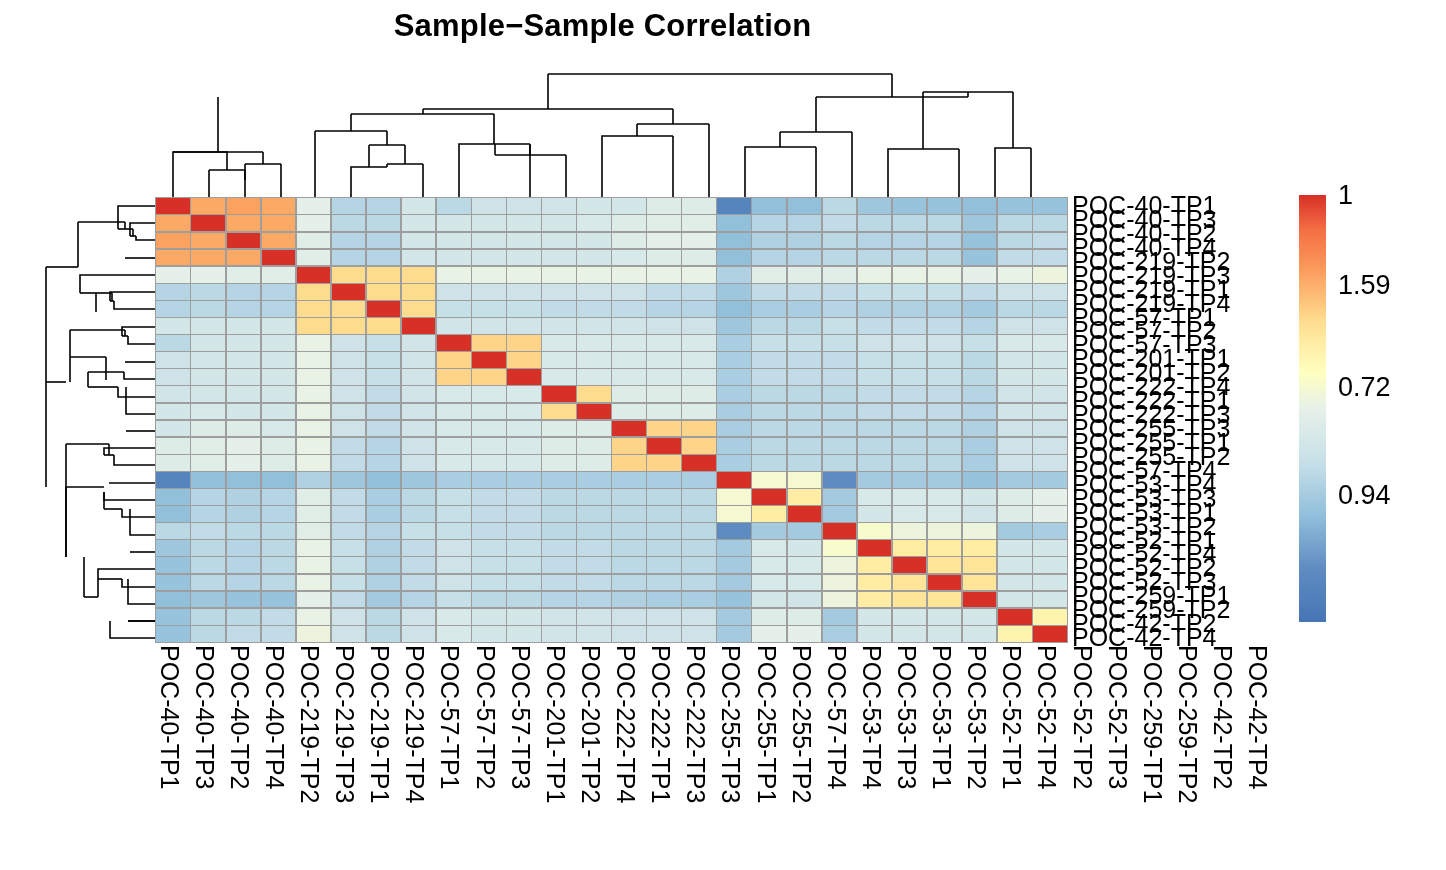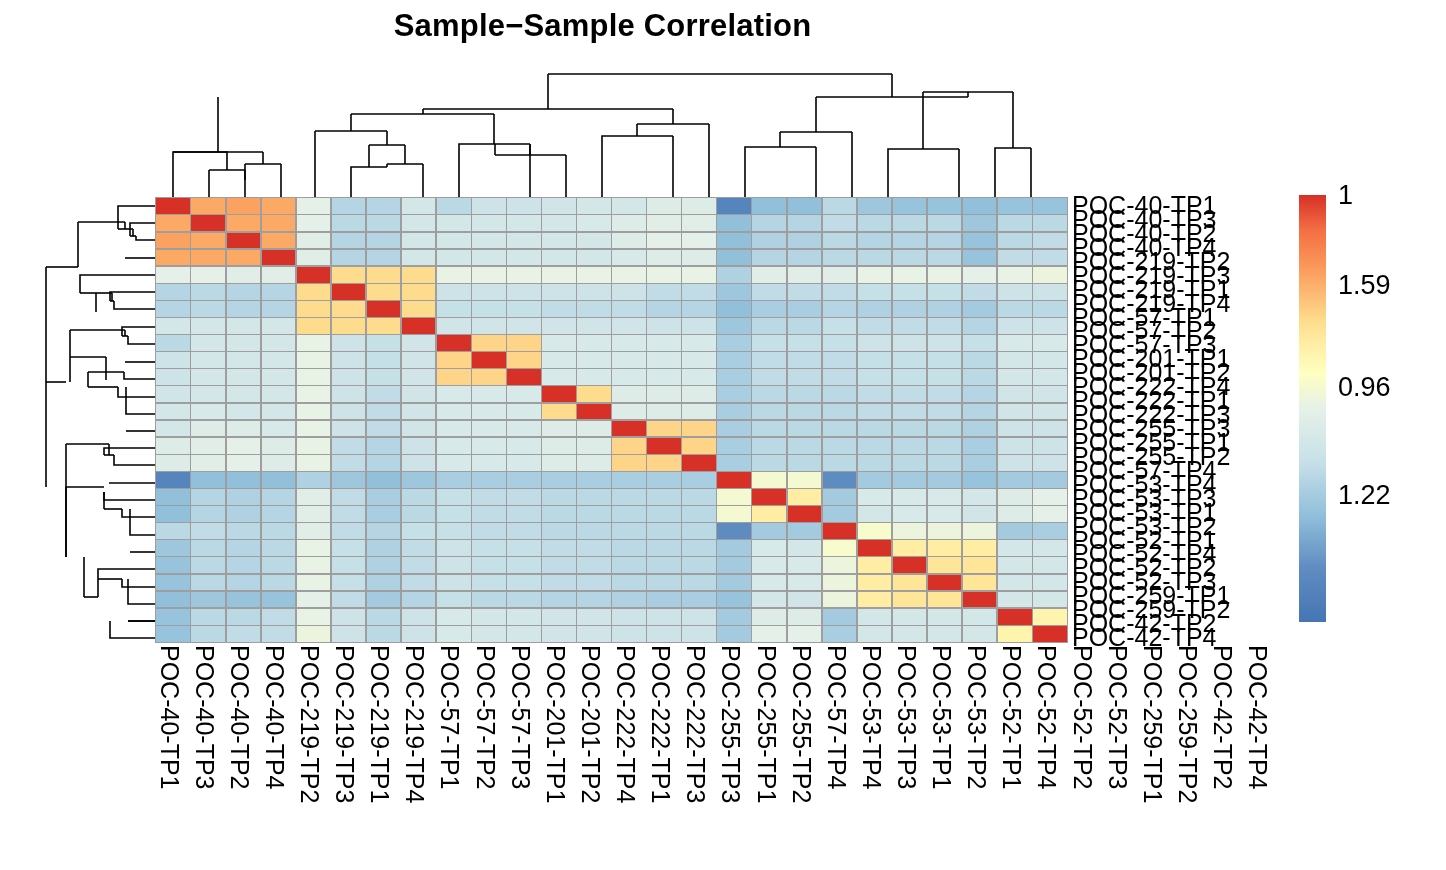--- a/index.html
+++ b/index.html
@@ -935,14 +935,14 @@
     <div class="row-lab" style="top: 372.312px;">POC-52-TP3</div>
     <div class="row-lab" style="top: 386.25px;">POC-259-TP1</div>
     <div class="row-lab" style="top: 400.188px;">POC-259-TP2</div>
     <div class="row-lab" style="top: 414.125px;">POC-42-TP2</div>
     <div class="row-lab" style="top: 428.062px;">POC-42-TP4</div>
   </div>
 
 <div id="legend-bar" style="background: linear-gradient(rgb(215, 48, 39) 0%, rgb(230, 80, 54) 4.2%, rgb(244, 111, 68) 8.3%, rgb(248, 131, 79) 12.5%, rgb(251, 151, 90) 16.7%, rgb(252, 174, 106) 20.8%, rgb(253, 196, 123) 25%, rgb(254, 219, 141) 29.2%, rgb(254, 233, 158) 33.3%, rgb(255, 244, 175) 37.5%, rgb(255, 255, 192) 41.7%, rgb(242, 248, 212) 45.8%, rgb(230, 241, 232) 50%, rgb(220, 235, 232) 54.2%, rgb(209, 230, 232) 58.3%, rgb(199, 224, 232) 62.5%, rgb(181, 213, 228) 66.7%, rgb(163, 202, 223) 70.8%, rgb(145, 191, 219) 75%, rgb(128, 174, 210) 79.2%, rgb(112, 157, 202) 83.3%, rgb(95, 140, 193) 87.5%, rgb(86, 132, 189) 91.7%, rgb(78, 125, 184) 95.8%, rgb(69, 117, 180) 100%);"></div>
 <div class="legend-tick" style="top:182px">1</div>
 <div class="legend-tick" style="top:272px">1.59</div>
-<div class="legend-tick" style="top:374px">0.96</div>
-<div class="legend-tick" style="top:482px">1.22</div>
+<div class="legend-tick" style="top:374px">0.72</div>
+<div class="legend-tick" style="top:482px">0.94</div>
 
 </body></html>

